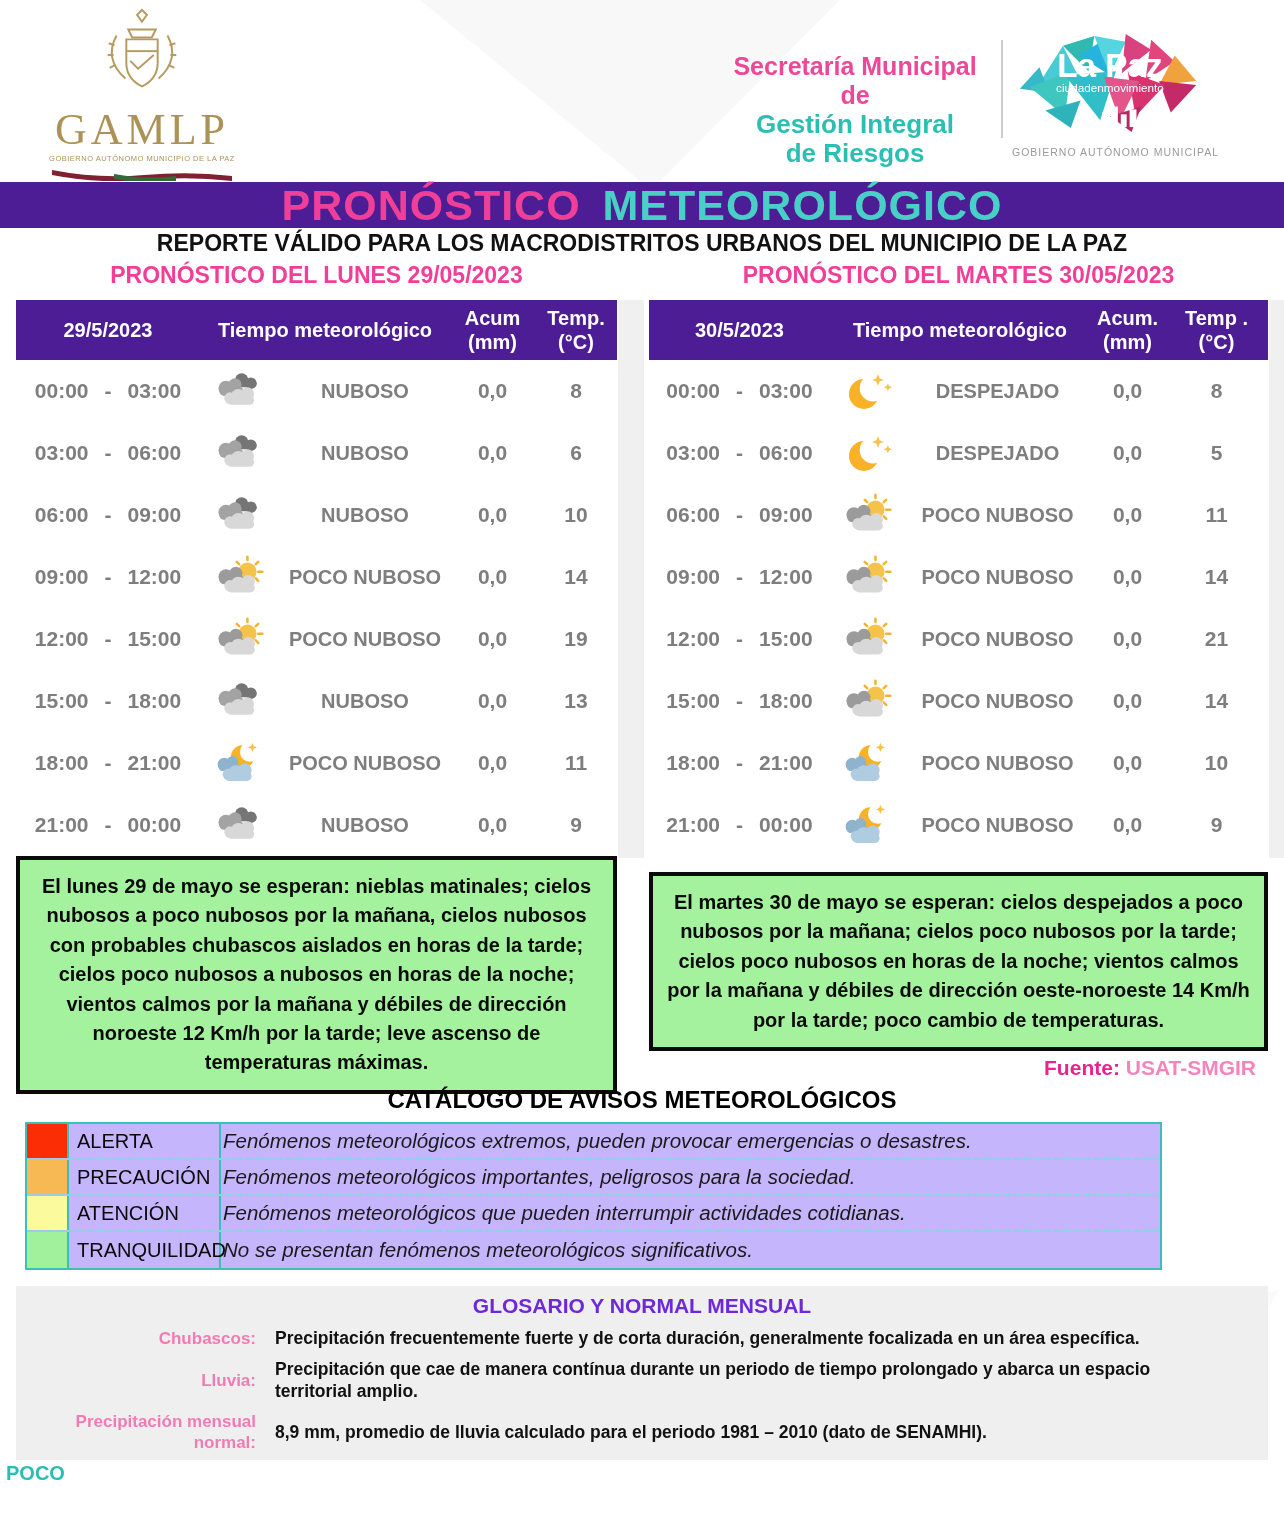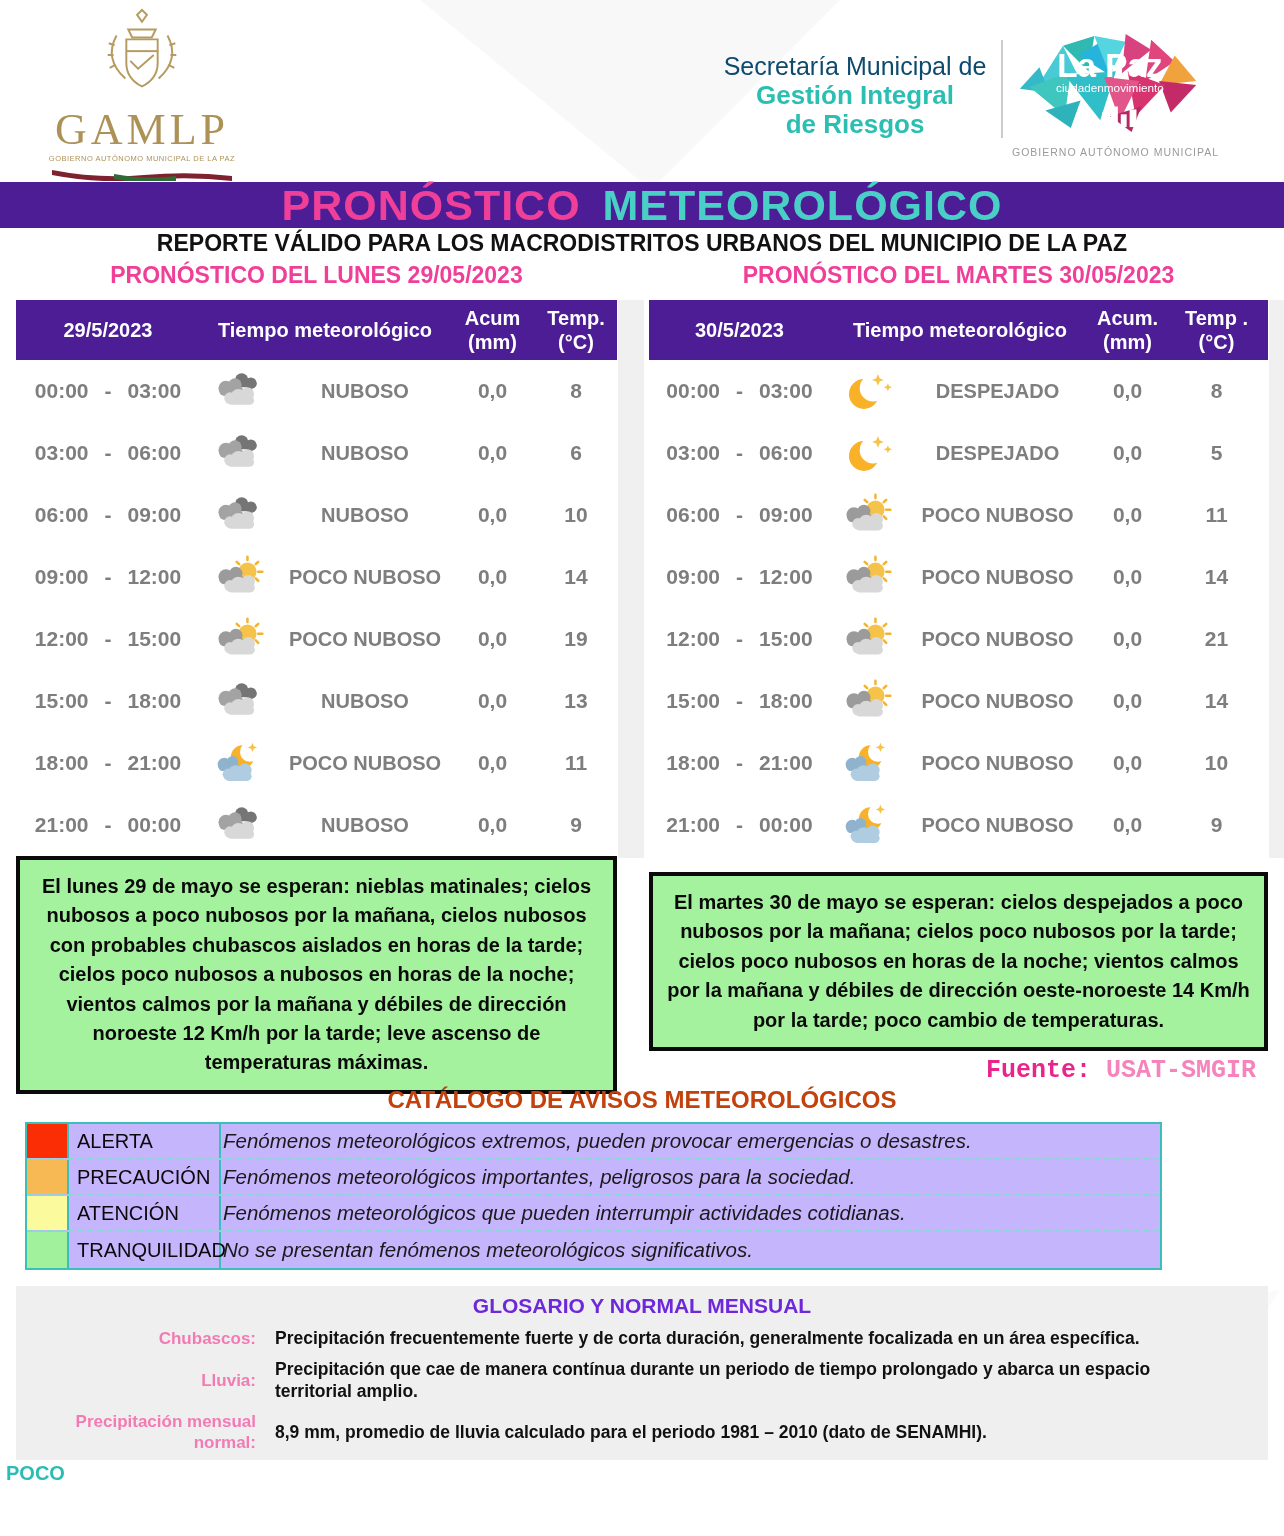--- a/index.html
+++ b/index.html
@@ -10,21 +10,21 @@
   .poly { position:absolute; background:rgba(0,0,0,0.028); }
   .poly.p1 { left:420px; top:0; width:420px; height:190px; clip-path:polygon(0 0,100% 0,55% 100%); }
   .poly.p2 { left:60px; top:1290px; width:330px; height:170px; clip-path:polygon(15% 0,100% 55%,0 100%); background:rgba(0,0,0,0.02);}
   .poly.p3 { left:900px; top:1290px; width:380px; height:170px; clip-path:polygon(0 35%,100% 0,70% 100%); background:rgba(0,0,0,0.02);}
 
   
   .gamlp { position:absolute; left:42px; top:8px; width:200px; text-align:center; }
   .gamlp .acronym { font-family:"Liberation Serif", serif; font-size:44px; color:#AD9257; letter-spacing:4px; line-height:44px; margin-top:-2px;}
   .gamlp .caption { font-size:7.5px; color:#AD9257; letter-spacing:0.5px; white-space:nowrap; margin-top:2px;}
   .secretaria { position:absolute; left:720px; top:52px; width:270px; text-align:center; line-height:29px;}
-  .secretaria .l1 { color:#0c4a6e; font-size:25px; }
+  .secretaria .l1 { color:#ec4899; font-size:25px;font-weight:bold; }
   .secretaria .l2 { color:#2BBFB3; font-size:26px; font-weight:bold; }
   .hdr-divider { position:absolute; left:1001px; top:40px; width:2px; height:98px; background:#cccccc; }
   .lapaz { position:absolute; left:1012px; top:26px; width:196px; text-align:center;}
   .lapaz .caption { font-size:10.5px; color:#9a9a9a; letter-spacing:1px; margin-top:4px; white-space:nowrap;}
 
   
   .title-band { position:absolute; left:0; top:182px; width:1284px; height:46px; background:#4c1d95; text-align:center; }
   .title-band .t { font-size:43px; font-weight:bold; letter-spacing:1px; line-height:46px; }
   .title-band .t1 { color:#EF3F98; }
   .title-band .t2 { color:#4ACFC6; }
@@ -48,26 +48,26 @@
   .trow .c { display:flex; align-items:center; justify-content:center; }
   .trow .time { font-size:21px; gap:16px; }
   .trow .cond { font-size:20px; }
   .trow .acum, .trow .temp { font-size:21px; }
   .left  .trow .time{width:184px;} .left  .trow .icon{width:80px;} .left  .trow .cond{width:170px;} .left  .trow .acum{width:85px;} .left  .trow .temp{width:82px;}
   .right .trow .time{width:181px;} .right .trow .icon{width:75px;} .right .trow .cond{width:185px;} .right .trow .acum{width:75px;} .right .trow .temp{width:103px;}
   .summary { border:4px solid #0a0a0a; background:#A5F29E; color:#0a0a0a; font-weight:bold; font-size:20px; line-height:1.47; text-align:center; padding:12px 14px; }
   .fcol.left  .summary { margin-top:0px; }
   .fcol.right .summary { margin-top:16px; }
 
-  .fuente { position:absolute; right:28px; top:1056px; font-size:25px; font-weight:bold;font-family:Liberation Mono, monospace; }
+  .fuente { position:absolute; right:28px; top:1056px; font-size:21px; font-weight:bold; }
   .fuente .flabel { color:#E9258C; }
   .fuente .fvalue { color:#F584BD; }
 
   
-  .catalog-title { position:absolute; left:0; top:1086px; width:1284px; text-align:center; font-size:24px; font-weight:bold; color:#c2410c; }
+  .catalog-title { position:absolute; left:0; top:1086px; width:1284px; text-align:center; font-size:24px; font-weight:bold; color:#000000; }
   .catalog { position:absolute; left:25px; top:1122px; width:1137px; border:2px solid #3ABFB9; background:#c4b5fd; }
   .crow { display:flex; height:36px; align-items:stretch; }
   .crow.dashed { border-bottom:2px dashed #86D9D4; }
   .crow .swatch { width:42px; border-right:2px solid #3ABFB9; }
   .crow .level { width:152px; border-right:2px solid #3ABFB9; display:flex; align-items:center; padding-left:8px; font-size:20px; color:#0a0a0a; }
   .crow .cdesc { flex:1; display:flex; align-items:center; padding-left:2px; font-size:20.5px; font-style:italic; color:#1a1a1a; }
 
   
   .glossary { position:absolute; left:16px; top:1286px; width:1252px; height:174px; background:#efefef; }
   .glossary-title { text-align:center; font-size:21px; font-weight:bold; color:#6d28d9; padding-top:8px; }
@@ -91,21 +91,21 @@
         <path d="M31 22 h28 l-4 8 h-20 z"></path>
         <path d="M29 32 h32 v24 q0 16 -16 24 q-16 -8 -16 -24 z"></path>
         <path d="M29 44 h32"></path>
         <path d="M33 54 l8 8 16 -14"></path>
         <path d="M19 28 q-13 24 9 44"></path>
         <path d="M71 28 q13 24 -9 44"></path>
         <path d="M17 38 l-6 -2 M16 48 l-6 0 M18 58 l-6 3 M73 38 l6 -2 M74 48 l6 0 M72 58 l6 3"></path>
       </g>
     </svg>
     <div class="acronym">GAMLP</div>
-    <div class="caption">GOBIERNO AUTÓNOMO MUNICIPAL DE LA PAZ</div>
+    <div class="caption">GOBIERNO AUTÓNOMO MUNICIPIO DE LA PAZ</div>
     <svg width="184" height="16" viewBox="0 0 184 16" style="margin-top:2px;">
       <path d="M2 5 q46 9 92 5 q46 -4 88 1 l0 5 q-42 -5 -88 -1 q-46 4 -92 -5 z" fill="#7E2230"></path>
       <path d="M64 9 q32 6 62 2 l0 5 q-30 4 -62 -2 z" fill="#2F6B33"></path>
     </svg>
   </div>
 
   <div class="secretaria">
     <div class="l1">Secretaría Municipal de</div>
     <div class="l2">Gestión Integral</div>
     <div class="l2">de Riesgos</div>

